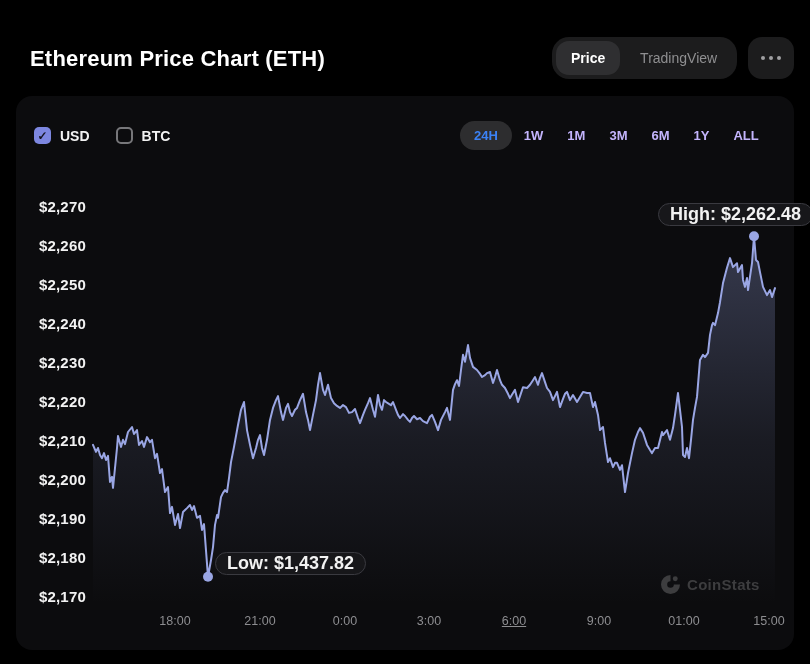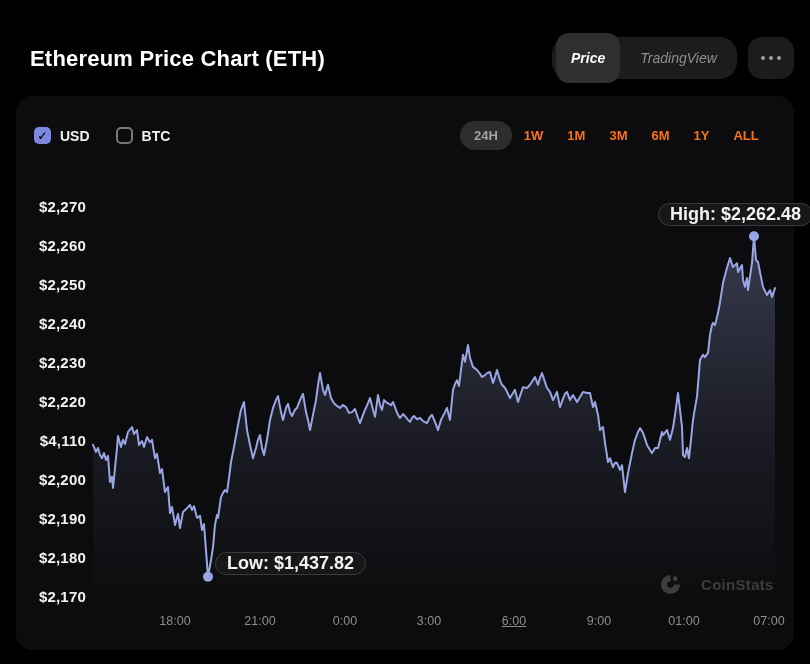--- a/index.html
+++ b/index.html
@@ -3,59 +3,59 @@
 <meta charset="utf-8">
 <style>
   html,body{margin:0;padding:0;background:#000;}
   #page{position:relative;width:810px;height:664px;background:#000;overflow:hidden;
         font-family:"Liberation Sans",sans-serif;-webkit-font-smoothing:antialiased;}
 
   
   .page-title{position:absolute;left:30px;top:46px;font-size:22px;font-weight:700;color:#fff;letter-spacing:.2px;}
   .seg-control{position:absolute;left:552px;top:37px;height:42px;width:185px;background:#1c1c1d;
                border-radius:17px;display:flex;align-items:center;}
-  .seg{height:50px;display:flex;align-items:center;justify-content:center;border-radius:13px;
-       font-size:14px;color:#8f8f91;cursor:pointer;font-style:italic;}
+  .seg{height:34px;display:flex;align-items:center;justify-content:center;border-radius:13px;
+       font-size:14px;color:#8f8f91;cursor:pointer;}
   .seg.sel{background:#2f2f31;color:#fff;font-weight:700;margin-left:4px;padding:0 15px;}
   .seg.unsel{flex:1;font-weight:500;}
   .more-btn{position:absolute;left:748px;top:37px;width:46px;height:42px;background:#1c1c1d;
             border-radius:14px;display:flex;align-items:center;justify-content:center;gap:4px;cursor:pointer;}
   .more-btn i{width:4px;height:4px;border-radius:50%;background:#a0a0a2;display:block;}
 
   
   .panel{position:absolute;left:16px;top:96px;width:778px;height:554px;background:#0c0c0e;border-radius:16px;}
 
   
   .cur-row{position:absolute;left:34px;top:127px;display:flex;align-items:center;gap:26px;}
   .cur-item{display:flex;align-items:center;gap:9px;cursor:pointer;}
   .chk{width:17px;height:17px;border-radius:5px;box-sizing:border-box;display:flex;align-items:center;justify-content:center;}
   .chk.on{background:#7d87e0;color:#14141f;font-size:12px;font-weight:700;}
   .chk.off{border:2px solid #77777a;background:transparent;}
   .cur-label{font-size:14px;font-weight:700;color:#f2f2f2;}
 
   
   .range-row{position:absolute;left:460px;top:121px;display:flex;align-items:center;}
   .range-btn{height:29px;display:flex;align-items:center;justify-content:center;padding:0 12px;
-             font-size:13px;font-weight:700;color:#f97316;border-radius:15px;cursor:pointer;}
-  .range-btn.sel{background:#2d2d2f;color:#a3a3a3;padding:0 14px;}
+             font-size:13px;font-weight:700;color:#c4b5fd;border-radius:15px;cursor:pointer;}
+  .range-btn.sel{background:#2d2d2f;color:#3b82f6;padding:0 14px;}
 
   
   .ytick{position:absolute;left:28px;width:58px;text-align:right;font-size:15px;font-weight:600;
          color:#f2f2f2;letter-spacing:.2px;}
   .xtick{position:absolute;top:614px;width:64px;text-align:center;font-size:12.5px;font-weight:500;color:#8d8d90;}
 
   
   #chart-svg{position:absolute;left:0;top:0;pointer-events:auto;}
 
   
   .tooltip{position:absolute;background:#17171a;border:1.5px solid #3a3a40;border-radius:13px;
            padding:0 11px;font-size:18px;font-weight:700;color:#f2f2f2;white-space:nowrap;}
 
   
-  .watermark{position:absolute;left:661px;top:575px;display:flex;align-items:center;gap:21px;}
+  .watermark{position:absolute;left:661px;top:575px;display:flex;align-items:center;gap:7px;}
   .watermark-text{font-size:15px;font-weight:600;color:#3d3d3f;letter-spacing:.3px;}
 </style>
 </head>
 <body>
 
 <div id="page">
 
   <div class="page-title">Ethereum Price Chart (ETH)</div>
 
   <div class="seg-control">
@@ -92,33 +92,33 @@
       <div class="range-btn">ALL</div>
     </div>
 
   <div id="ticks">
       <div class="ytick" style="top: 198px;">$2,270</div>
       <div class="ytick" style="top: 237px;">$2,260</div>
       <div class="ytick" style="top: 276px;">$2,250</div>
       <div class="ytick" style="top: 315px;">$2,240</div>
       <div class="ytick" style="top: 354px;">$2,230</div>
       <div class="ytick" style="top: 393px;">$2,220</div>
-      <div class="ytick" style="top: 432px;">$4,110</div>
+      <div class="ytick" style="top: 432px;">$2,210</div>
       <div class="ytick" style="top: 471px;">$2,200</div>
       <div class="ytick" style="top: 510px;">$2,190</div>
       <div class="ytick" style="top: 549px;">$2,180</div>
       <div class="ytick" style="top: 588px;">$2,170</div>
       <div class="xtick" style="left: 143px;">18:00</div>
       <div class="xtick" style="left: 228px;">21:00</div>
       <div class="xtick" style="left: 313px;">0:00</div>
       <div class="xtick" style="left: 397px;">3:00</div>
       <div class="xtick" style="left: 482px; text-decoration: underline;">6:00</div>
       <div class="xtick" style="left: 567px;">9:00</div>
       <div class="xtick" style="left: 652px;">01:00</div>
-      <div class="xtick" style="left: 737px;">07:00</div>
+      <div class="xtick" style="left: 737px;">15:00</div>
     </div>
 
   <svg id="chart-svg" width="810" height="664" viewBox="0 0 810 664">
     <defs>
       <linearGradient id="areaGrad" x1="0" y1="0" x2="0" y2="1">
         <stop offset="0%" stop-color="#9aa6e4" stop-opacity="0.30"></stop>
         <stop offset="55%" stop-color="#9aa6e4" stop-opacity="0.10"></stop>
         <stop offset="100%" stop-color="#9aa6e4" stop-opacity="0"></stop>
       </linearGradient>
     </defs>

